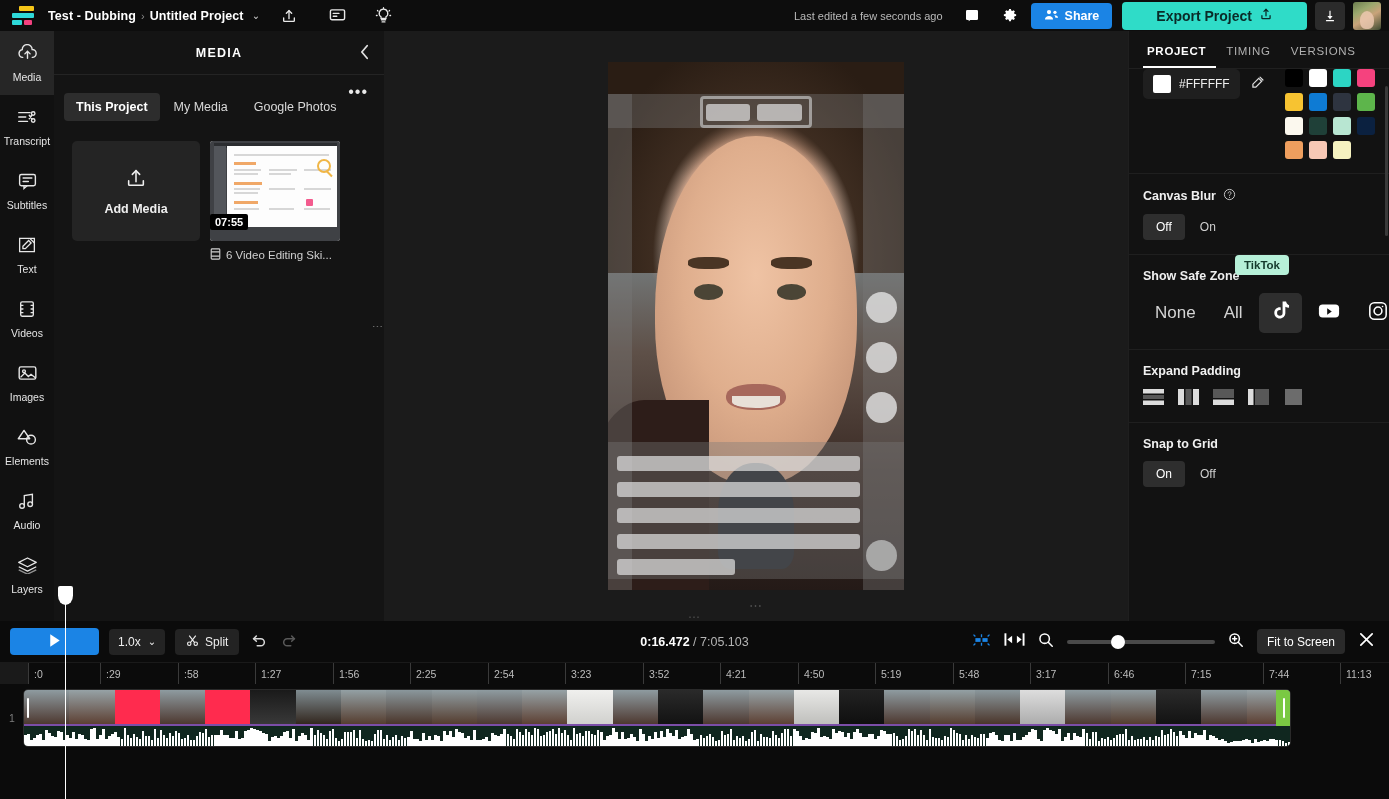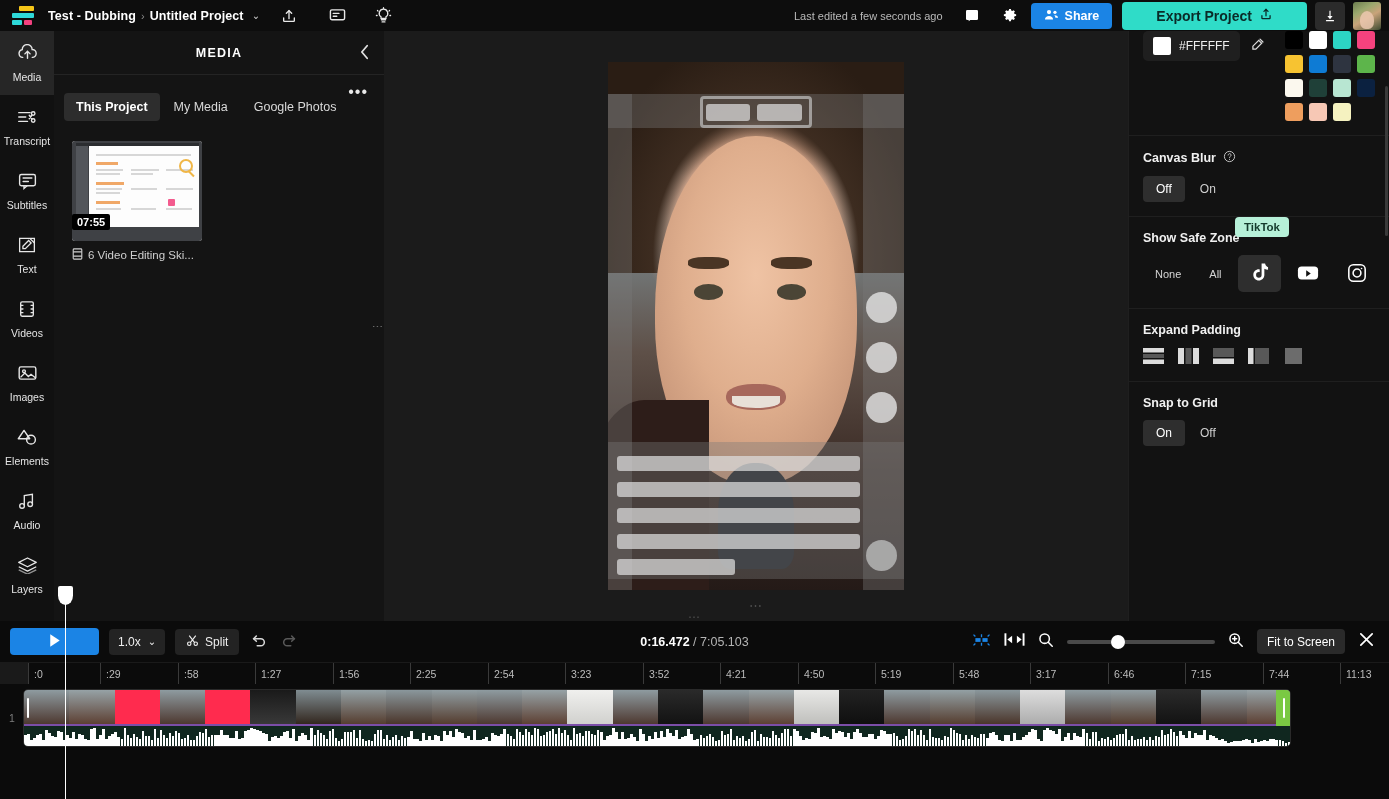--- a/index.html
+++ b/index.html
@@ -170,21 +170,21 @@
   .hex-txt { font-size: 12px; color: #efefef; }
   .eyedrop { color: #ddd; margin-left: 2px; margin-top: 6px; cursor: pointer; }
   .swatches { display: grid; grid-template-columns: repeat(4, 18px); gap: 6px; margin-left: auto; }
   .sw { width: 18px; height: 18px; border-radius: 3px; cursor: pointer; }
 
   .seg { display: flex; gap: 2px; padding-bottom: 14px; }
   .seg-btn { font-size: 12px; color: #cfcfcf; padding: 6px 13px; border-radius: 4px; cursor: pointer; }
   .seg-btn.active { background: #2e2e2e; color: #fff; }
 
   .safe-row { display: flex; align-items: center; gap: 4px; padding-bottom: 16px; }
-  .safe-opt { font-size: 11px; color: #d4d4d4; padding: 7px 12px; border-radius: 5px; cursor: pointer;
+  .safe-opt { font-size: 17px; color: #d4d4d4; padding: 7px 12px; border-radius: 5px; cursor: pointer;
               display: flex; align-items: center; justify-content: center; }
   .safe-opt.active { background: #2e2e2e; }
   .tooltip {
     position: absolute; left: 92px; top: 0px; background: #b6f0d8; color: #143a2c;
     font-size: 11.5px; font-weight: bold; padding: 4px 9px; border-radius: 4px; white-space: nowrap;
   }
   .safe-label-wrap { position: relative; }
 
   .pad-row { display: flex; gap: 14px; padding-bottom: 16px; }
   .pad-ic { width: 21px; height: 18px; cursor: pointer; }
@@ -429,20 +429,30 @@
             </svg>
         </span>
       </div>
       <div class="media-dots">•••</div>
       <div class="media-tabs">
         <div class="mtab active">This Project</div>
         <div class="mtab">My Media</div>
         <div class="mtab">Google Photos</div>
       </div>
       <div class="media-grid">
+        <div class="add-media">
+          <span>
+            <svg width="22" height="22" viewBox="0 0 24 24" fill="none" stroke="#efefef" stroke-width="1.7" stroke-linecap="round">
+              <path d="M12 16V4"></path>
+                <path d="M8 8l4-4 4 4"></path>
+                <path d="M4 15v4a1 1 0 001 1h14a1 1 0 001-1v-4"></path>
+            </svg>
+          </span>
+          <span>Add Media</span>
+        </div>
         <div class="media-card">
           <div class="media-thumb">
             <div class="thumb-doc">
               <div class="topbar"></div>
               <div class="sideb"></div>
               <div class="page">
                 <div class="ln" style="left:6%;top:10%;width:86%;"></div>
                 <div class="hd" style="left:6%;top:20%;width:20%;"></div>
                 <div class="ln" style="left:6%;top:28%;width:25%;"></div>
                 <div class="ln" style="left:6%;top:33%;width:22%;"></div>
@@ -511,20 +521,25 @@
           <div class="so" style="left:3%;bottom:17.6%;width:82%;height:2.9%;"></div>
           <div class="so" style="left:3%;bottom:12.7%;width:82%;height:2.9%;"></div>
           <div class="so" style="left:3%;bottom:7.8%;width:82%;height:2.9%;"></div>
           <div class="so" style="left:3%;bottom:2.9%;width:40%;height:2.9%;"></div>
         </div>
       </div>
       <div class="stage-dots">⋯</div>
     </div>
 
     <div class="right-panel">
+      <div class="rp-tabs">
+        <div class="rp-tab active">PROJECT</div>
+        <div class="rp-tab">TIMING</div>
+        <div class="rp-tab">VERSIONS</div>
+      </div>
       <div class="rp-scroll"></div>
 
 
       <div class="rp-sect">
         <div class="bg-row">
           <div class="hexbox">
             <span class="hex-sw" style="background: rgb(255, 255, 255);"></span>
             <span class="hex-txt">#FFFFFF</span>
           </div>
           <span class="eyedrop">

